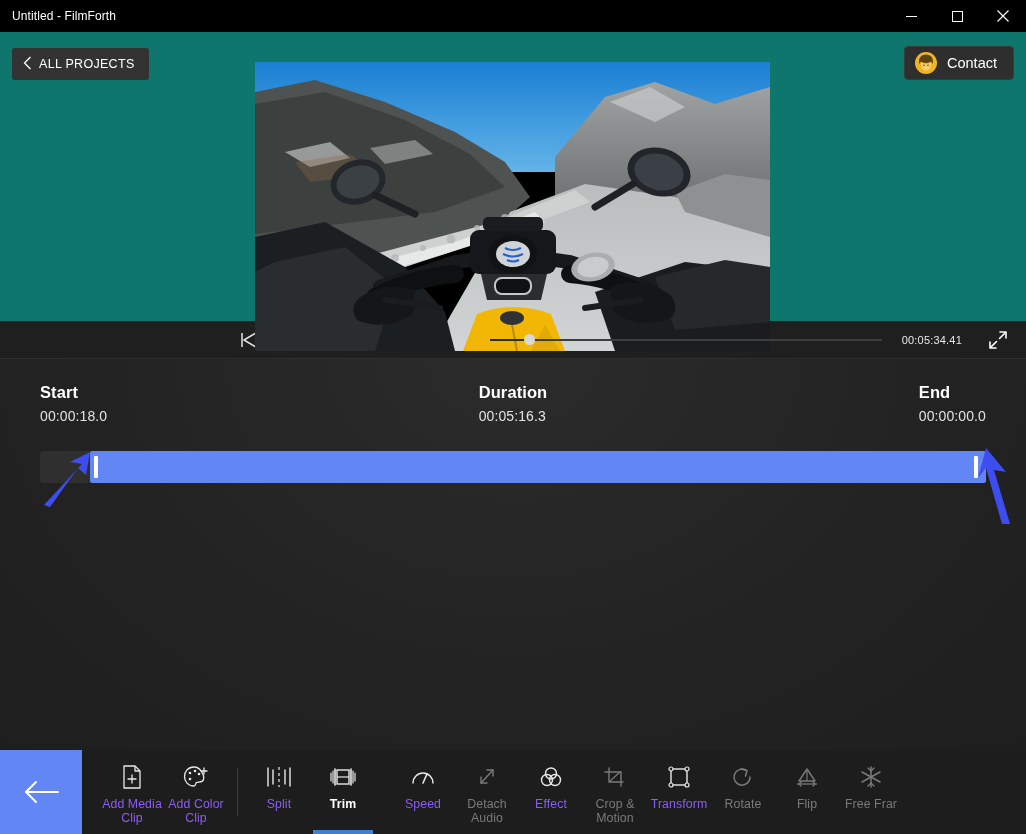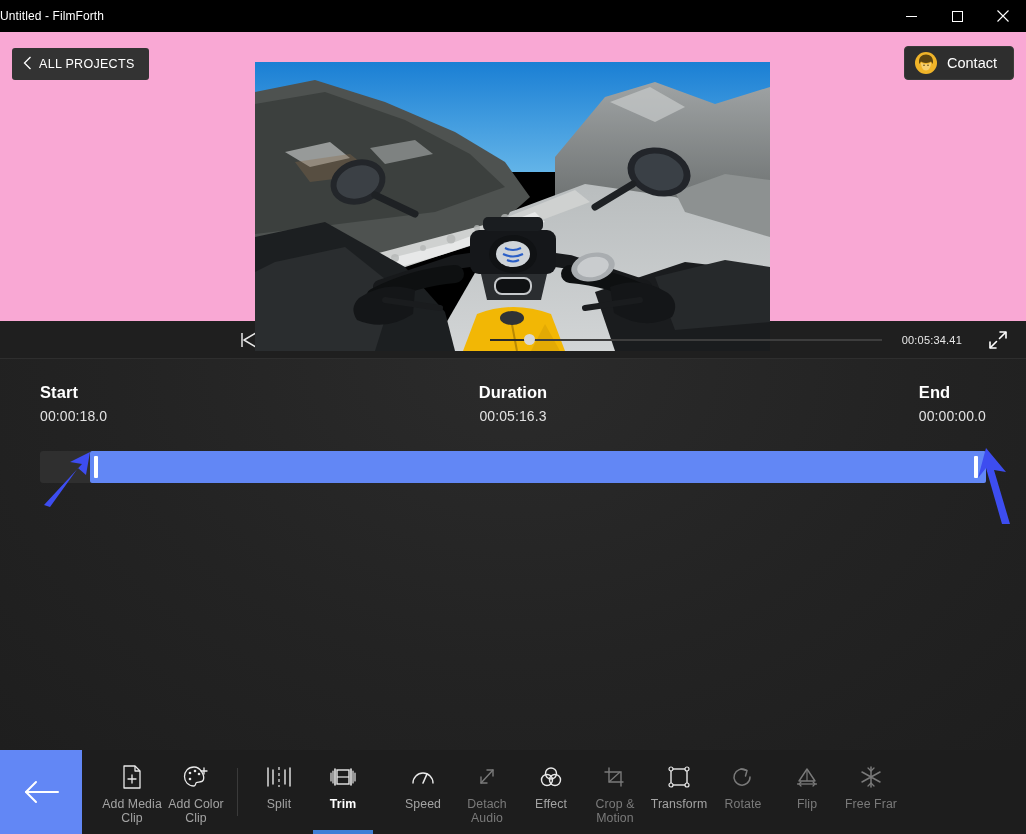--- a/index.html
+++ b/index.html
@@ -17,34 +17,34 @@
   }
 
   
   .titlebar {
     height: 32px; background: #000000;
     display: flex; align-items: center;
     flex: none;
   }
   .titlebar-text {
     font-size: 12px; color: #ffffff;
-    letter-spacing: .1px;
+    padding-left: 12px; letter-spacing: .1px;
   }
   .titlebar-spacer { flex: 1; }
   .win-btn {
     width: 46px; height: 32px;
     display: flex; align-items: center; justify-content: center;
     color: #ffffff;
   }
   .win-btn svg { display:block; }
 
   
   .stage {
     position: relative;
-    height: 289px; background: #f9a8d4;
+    height: 289px; background: #0f766e;
     flex: none;
   }
   .all-projects {
     position: absolute; left: 12px; top: 16px;
     height: 32px; min-width: 114px;
     background: #333333; border-radius: 3px;
     display: flex; align-items: center; gap: 7px;
     padding: 0 14px 0 11px;
     color: #ffffff; font-size: 12.5px; letter-spacing: .3px;
   }
@@ -94,21 +94,21 @@
     position: relative;
     flex: 1;
     background: #242424;
     background-image: radial-gradient(ellipse at 50% 0%, #2b2b2b 0%, #232323 55%, #1e1e1e 100%);
     text-decoration: underline;
   }
   .trim-labels {
     position: absolute; top: 24px; left: 40px; right: 40px;
     display: flex; justify-content: space-between;
   }
-  .trim-lab { text-align: center; }
+  .trim-lab { }
   .trim-lab.left { text-align: left; }
   .trim-lab.right { text-align: left; }
   .trim-lab-title { font-size: 16.5px; font-weight: bold; color: #ffffff; letter-spacing: .1px; }
   .trim-lab-val { font-size: 14px; color: #e2e2e2; margin-top: 6px; letter-spacing: .1px; }
 
   .trimbar-wrap {
     position: absolute; left: 40px; top: 92px;
     width: 946px; height: 32px;
   }
   .trim-pre {
@@ -141,21 +141,21 @@
     color: #ffffff;
   }
   .tools { flex: 1; display: flex; align-items: flex-start; padding-left: 18px; }
   .tool {
     width: 64px; flex: none;
     display: flex; flex-direction: column; align-items: center;
     padding-top: 14px; position: relative; height: 84px;
   }
   .tool-ico { height: 26px; display: flex; align-items: center; justify-content: center; color: #e9e9e9; }
   .tool-lab {
-    margin-top: 7px; font-size: 12.3px; color: #a3a3a3;
+    margin-top: 7px; font-size: 12.3px; color: #8b5cf6;
     text-align: center; line-height: 14px; letter-spacing: .1px;
   }
   .tool.dim .tool-ico, .tool.dim .tool-lab { color: #7a7a7a; }
   .tool.active .tool-lab { color: #ffffff; font-weight: bold; }
   .tool-underline {
     position: absolute; bottom: 0; left: 2px; right: 2px;
     height: 4px; background: #3f7fd6; display: none;
   }
   .tool.active .tool-underline { display: block; }
   .tool-div { width: 1px; align-self: center; height: 48px; background: #3a3a3a; margin: 0 9px; flex: none; }

